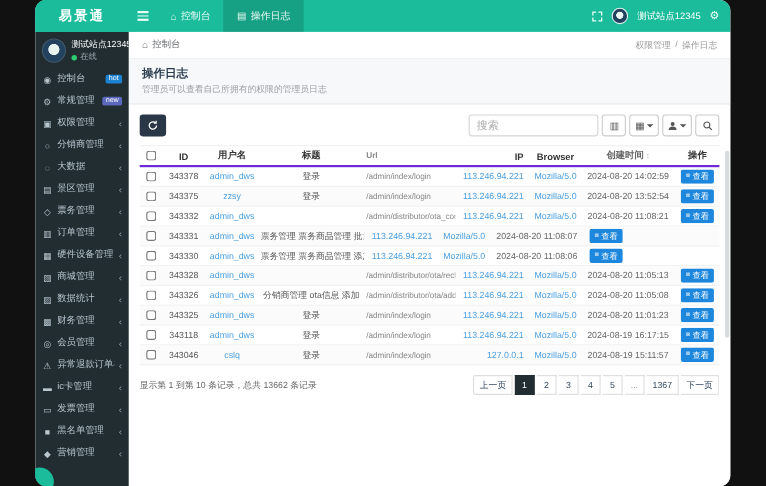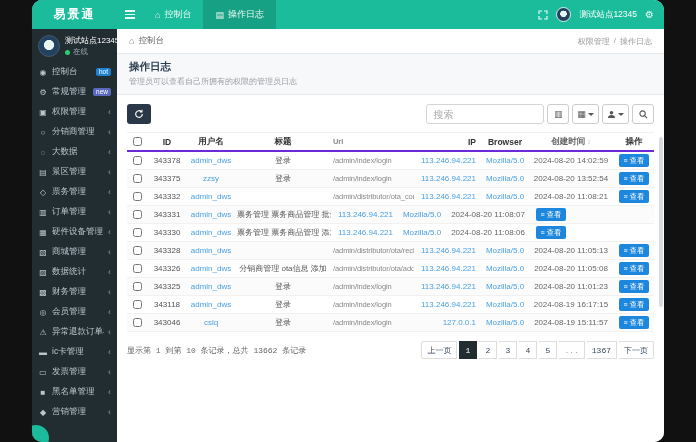--- a/index.html
+++ b/index.html
@@ -73,21 +73,21 @@
   .c-ip { flex:0 0 68px; text-align:right; padding-right:6px; }
   .c-browser { flex:0 0 46px; text-align:center; }
   .c-time { flex:0 0 86px; text-align:center; color:#666; }
   .c-op { flex:0 0 40px; display:flex; justify-content:center; }
   .link { color:#4a9fe0; cursor:pointer; }
   .sort-ic { font-size:7px; color:#bbb; margin-left:2px; }
   .btn-view { background:#1d86dd; color:#fff; border:none; border-radius:2px; height:13px; padding:0 4px; font-size:7.5px; display:flex; align-items:center; gap:2px; cursor:pointer; }
   .btn-view .v-ic { font-size:7px; line-height:1; }
 
   
-  .table-footer { display:flex; align-items:center; justify-content:space-between; margin-top:9px;font-family:Liberation Mono, monospace; }
+  .table-footer { display:flex; align-items:center; justify-content:space-between; margin-top:9px; }
   .summary { font-size:8px; color:#666; }
   .pager { display:flex; align-items:center; gap:2px; }
   .pg { min-width:18px; height:18px; padding:0 5px; border:1px solid #ddd; border-left:none; background:#fff; color:#34495e; font-size:8px; display:flex; align-items:center; justify-content:center; cursor:pointer; }
   .pg:first-child { border-left:1px solid #ddd; border-radius:2px 0 0 2px; }
   .pg:last-child { border-radius:0 2px 2px 0; }
   .pg.active { background:#222d32; color:#fff; border-color:#222d32; }
   .pg.ellipsis { color:#999; cursor:default; }
 
   .scroll-thumb { position:absolute; right:1px; top:108px; width:4px; height:170px; background:#d9dcde; border-radius:2px; }
   .fab { position:absolute; left:-9px; bottom:-9px; width:26px; height:26px; border-radius:50%; background:#1abc9c; z-index:9; cursor:pointer; }

